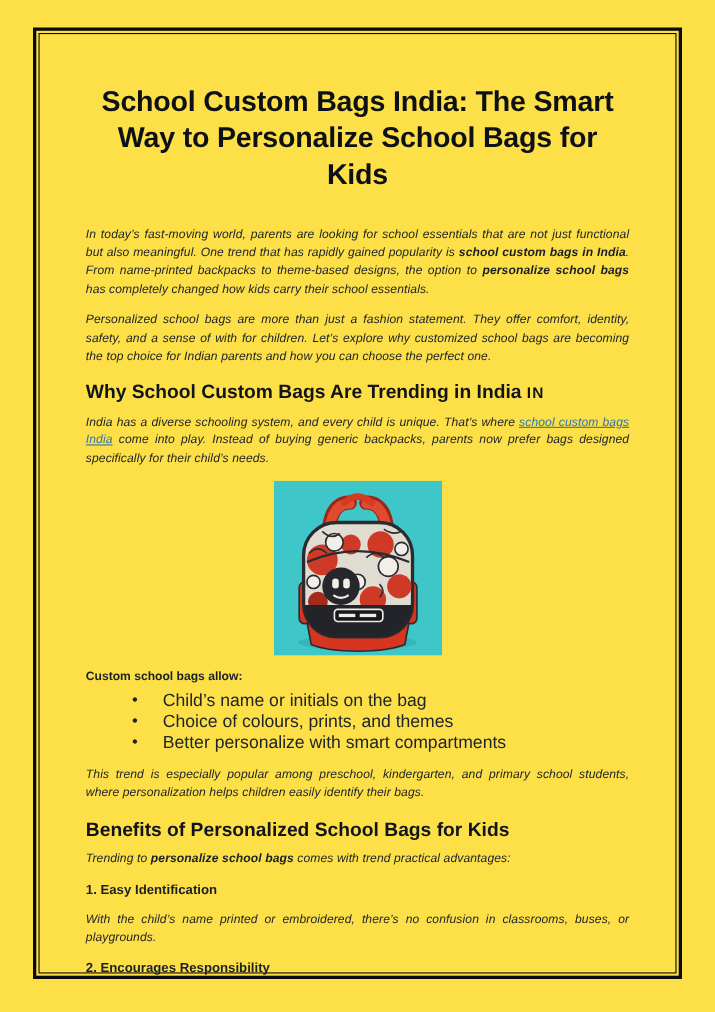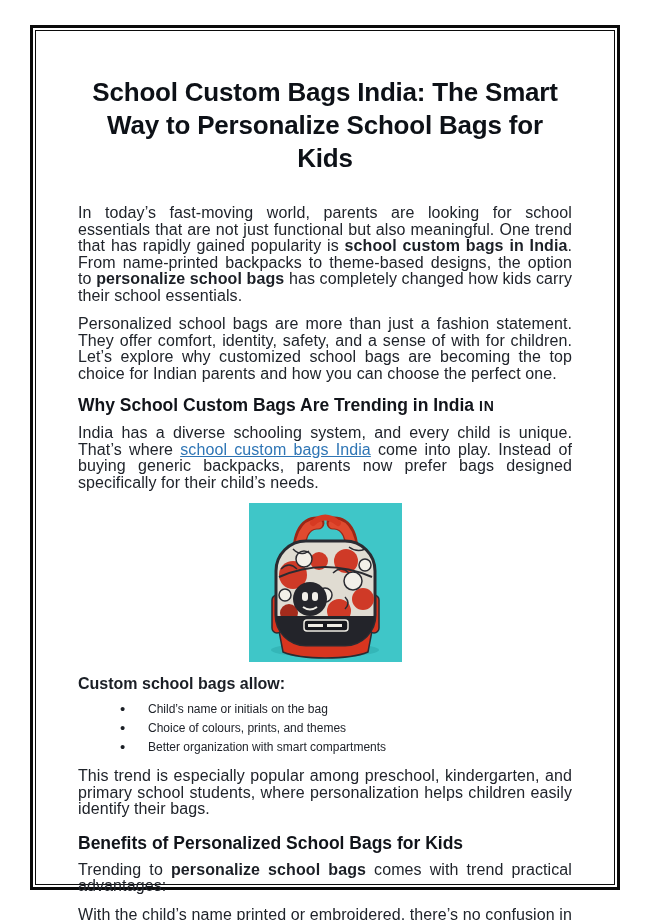--- a/index.html
+++ b/index.html
@@ -3,63 +3,63 @@
 <meta charset="utf-8">
 <style>
   html,body{margin:0;padding:0;}
   body{
     width:650px;height:920px;
     background:#cfd5e0;
     font-family:"Liberation Sans",sans-serif;
     position:relative;
     -webkit-font-smoothing:antialiased;
   }
-  .page{position:absolute;inset:0;background:#ffffff;overflow:hidden;}
+  .page{position:absolute;inset:0;background:#fde047;overflow:hidden;}
   .page-border-outer{
     position:absolute;left:30px;top:25px;right:30px;bottom:30px;
     border:3px solid #0b0b0b;
   }
   .page-border-inner{
     position:absolute;inset:2px;
     border:1px solid #0b0b0b;
   }
   .doc-content{
     position:absolute;left:78px;right:78px;top:76px;
     color:#20242b;
   }
   .title{
     font-size:26px;line-height:33px;font-weight:bold;
     color:#0d1117;text-align:center;
     margin:0 0 30px 0;letter-spacing:-0.2px;
   }
   p.body-text{
-    font-size:16px;line-height:16.5px;
+    font-size:11px;line-height:16.5px;
     text-align:justify;margin:0 0 12px 0;
-    color:#20242b;letter-spacing:0.1px;
+    color:#20242b;letter-spacing:0.1px;font-style:italic;
   }
   p.body-text strong{color:#1b1f26;}
   h2.section-heading{
     font-size:17.5px;line-height:22px;font-weight:bold;
     color:#11141a;margin:12px 0 8px 0;
   }
   .heading-suffix{font-size:14px;letter-spacing:1px;}
   a.doc-link{color:#2e75b5;text-decoration:underline;cursor:pointer;}
   .figure-wrap{
     width:153px;height:159px;margin:4px auto 13px auto;
   }
   .figure-wrap svg{display:block;}
   .list-intro{
-    font-size:16px;font-weight:bold;color:#1b1f26;
+    font-size:11px;font-weight:bold;color:#1b1f26;
     margin:12px 0 9px 0;
   }
   ul.bullet-list{
     list-style:none;margin:0 0 13px 42px;padding:0;
   }
   ul.bullet-list li{
-    font-size:12px;line-height:15px;
+    font-size:16px;line-height:15px;
     padding-left:28px;position:relative;margin-bottom:4px;
     color:#20242b;
   }
   ul.bullet-list li::before{
     content:"\2022";
     position:absolute;left:0;top:-1px;
     font-size:15px;color:#1b1f26;
   }
   .subhead{
     font-size:12px;font-weight:bold;color:#1b1f26;
@@ -144,28 +144,29 @@
         <rect x="59" y="121" width="15" height="3" fill="#efece4"></rect>
         <rect x="78" y="121" width="15" height="3" fill="#efece4"></rect>
       </svg>
     </div>
 
     <div class="list-intro">Custom school bags allow:</div>
 
     <ul class="bullet-list">
       <li>Child’s name or initials on the bag</li>
       <li>Choice of colours, prints, and themes</li>
-      <li>Better organization with smart compartments</li>
+      <li>Better personalize with smart compartments</li>
     </ul>
 
     <p class="body-text">This trend is especially popular among preschool, kindergarten, and primary school students, where personalization helps children easily identify their bags.</p>
 
     <h2 class="section-heading benefits">Benefits of Personalized School Bags for Kids</h2>
 
     <p class="body-text"><span>Trending to </span><strong>personalize school bags</strong><span> comes with trend practical advantages:</span></p>
 
+    <div class="subhead">1. Easy Identification</div>
 
     <p class="body-text">With the child’s name printed or embroidered, there’s no confusion in classrooms, buses, or playgrounds.</p>
 
     <div class="subhead">2. Encourages Responsibility</div>
 
   </div>
 </div>
 
 </body></html>

